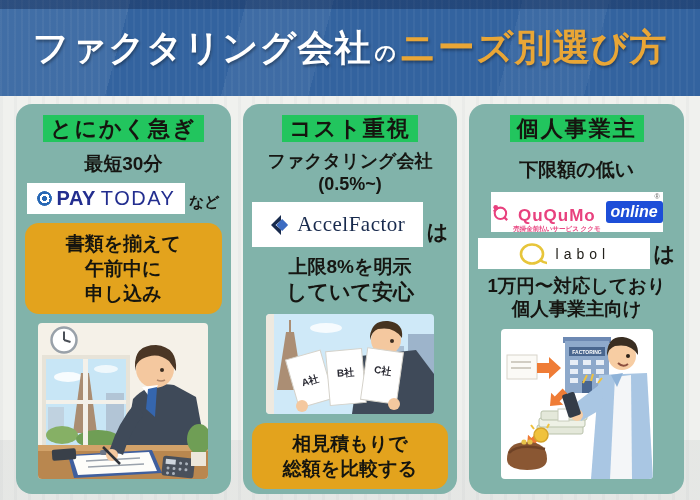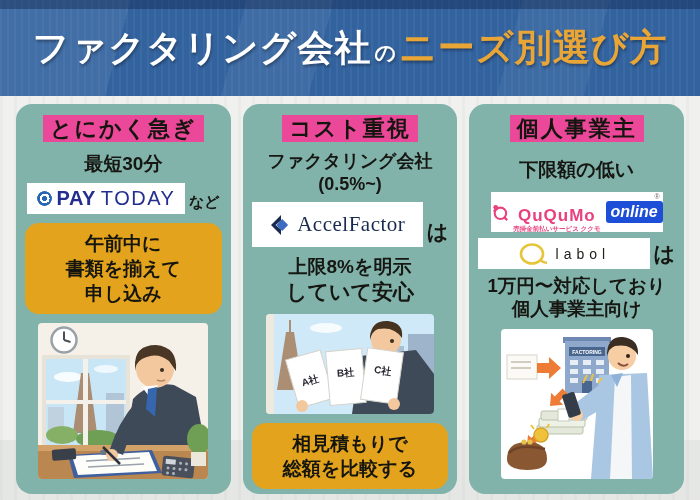--- a/index.html
+++ b/index.html
@@ -41,21 +41,21 @@
   
   .main {
     display:grid; grid-template-columns:repeat(3,1fr); gap:12px;
     padding:8px 16px 0;
   }
   .col {
     background:#81b3aa; border-radius:16px; height:390px;
     padding:11px 9px 10px; text-align:center; overflow:hidden;
   }
   .col-title {
-    display:inline-block; background:#ec4899; color:#15150f;
+    display:inline-block; background:#22c55e; color:#15150f;
     font-size:22px; font-weight:bold; letter-spacing:2px;
     line-height:1.15; padding:1px 7px;
   }
   .txt { color:#161612; font-weight:bold; line-height:1.25; }
   .point { font-size:19px; margin-top:10px; }
   .point-sm { font-size:18px; margin-top:8px; }
 
   .logo-row { display:flex; align-items:flex-end; justify-content:center; margin-top:7px; gap:4px; }
   .logo-note { color:#161612; font-weight:bold; font-size:15px; padding-bottom:2px; }
   .logo-note.big { font-size:21px; padding-bottom:1px; }
@@ -121,22 +121,22 @@
     <div class="logo-row">
       <div class="logo-box pt-box">
         <span class="pt-icon"></span>
         <span class="pt-bold">PAY</span>
         <span class="pt-light">TODAY</span>
       </div>
       <span class="logo-note">など</span>
     </div>
 
     <div class="callout">
+      <div>書類を揃えて</div>
       <div>午前中に</div>
-      <div>書類を揃えて</div>
       <div>申し込み</div>
     </div>
 
     <svg class="illus" width="170" height="156" viewBox="0 0 170 156">
       <rect width="170" height="156" fill="#f5f1e8"></rect>
 
       <g>
         <rect x="4" y="32" width="88" height="96" fill="#e7e3d8"></rect>
         <rect x="8" y="36" width="80" height="88" fill="#c8e6f6"></rect>
         <ellipse cx="30" cy="54" rx="14" ry="5" fill="#ffffff" opacity=".85"></ellipse>

